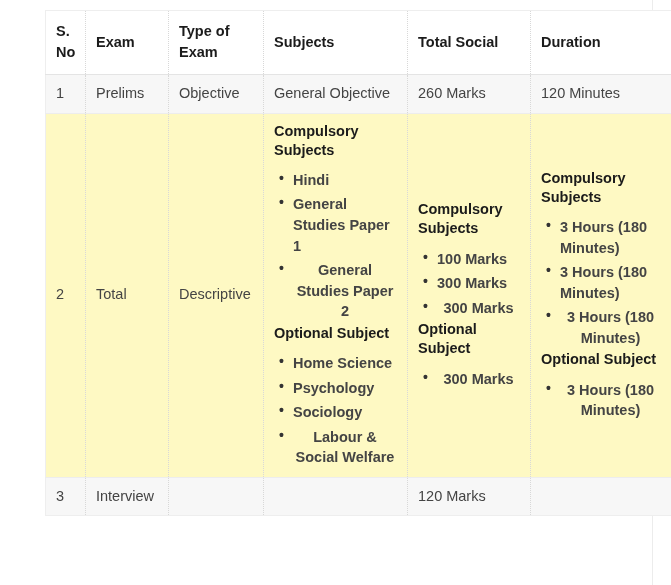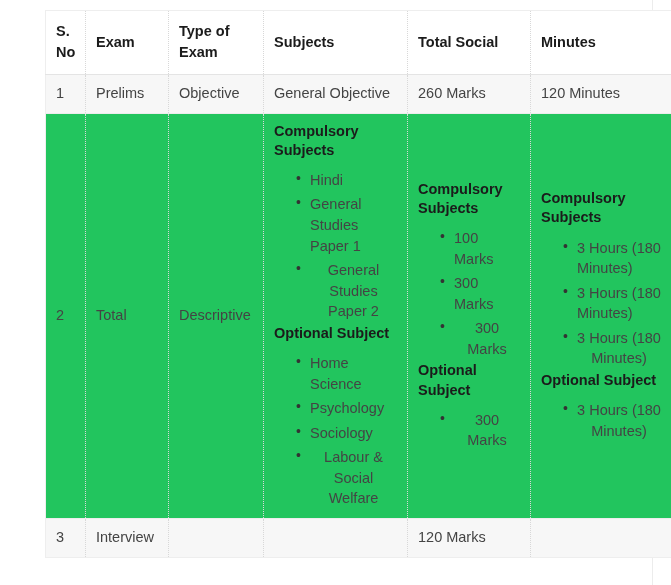--- a/index.html
+++ b/index.html
@@ -74,21 +74,21 @@
     border-top: 1px solid #eeeeee;
     border-bottom: 1px solid #e4e4e4;
     height: 46px;
     vertical-align: middle;
   }
 
   tbody tr.row-odd td {
     background: #f7f7f7;
   }
   tbody tr.row-even td {
-    background: #22c55e;
+    background: #fef9c3;
   }
   tbody tr td {
     border-bottom: 1px solid #ededed;
   }
   tbody tr:last-child td {
     border-bottom: 1px solid #eeeeee;
   }
 
   td.cell-sno,
   td.cell-exam,
@@ -108,23 +108,24 @@
   }
   .grp-title.spaced { margin-top: 2px; }
 
   ul.bullets {
     margin: 0 0 0 0;
     padding: 0 0 0 19px;
     list-style: none;
   }
   ul.bullets li {
     position: relative;
-    margin: 0 0 4px 17px;
+    margin: 0 0 4px 0;
     line-height: 1.42;
     color: #444444;
+    font-weight: bold;
   }
   ul.bullets li:last-child { margin-bottom: 0; text-align: center; }
   ul.bullets li::before {
     content: "\2022";
     position: absolute;
     left: -14px;
     top: -1px;
     color: #333333;
     font-size: 14px;
   }
@@ -147,21 +148,21 @@
       <col class="c-duration">
     </colgroup>
 
     <thead>
       <tr>
         <th>S. No</th>
         <th>Exam</th>
         <th>Type of Exam</th>
         <th>Subjects</th>
         <th>Total Social</th>
-        <th>Minutes</th>
+        <th>Duration</th>
       </tr>
     </thead>
 
     <tbody>
 
       <tr class="row-odd">
         <td class="cell-sno">1</td>
         <td class="cell-exam">Prelims</td>
         <td class="cell-type">Objective</td>
         <td class="plain">General Objective</td>

